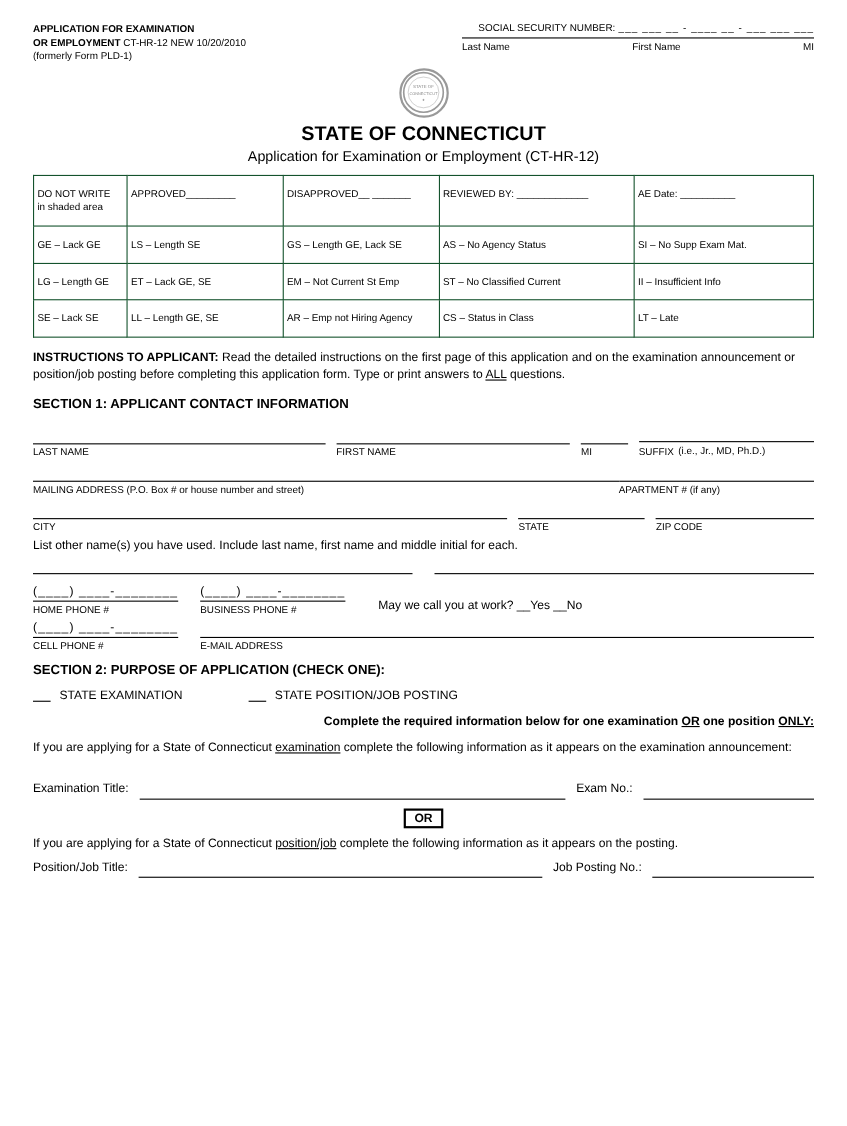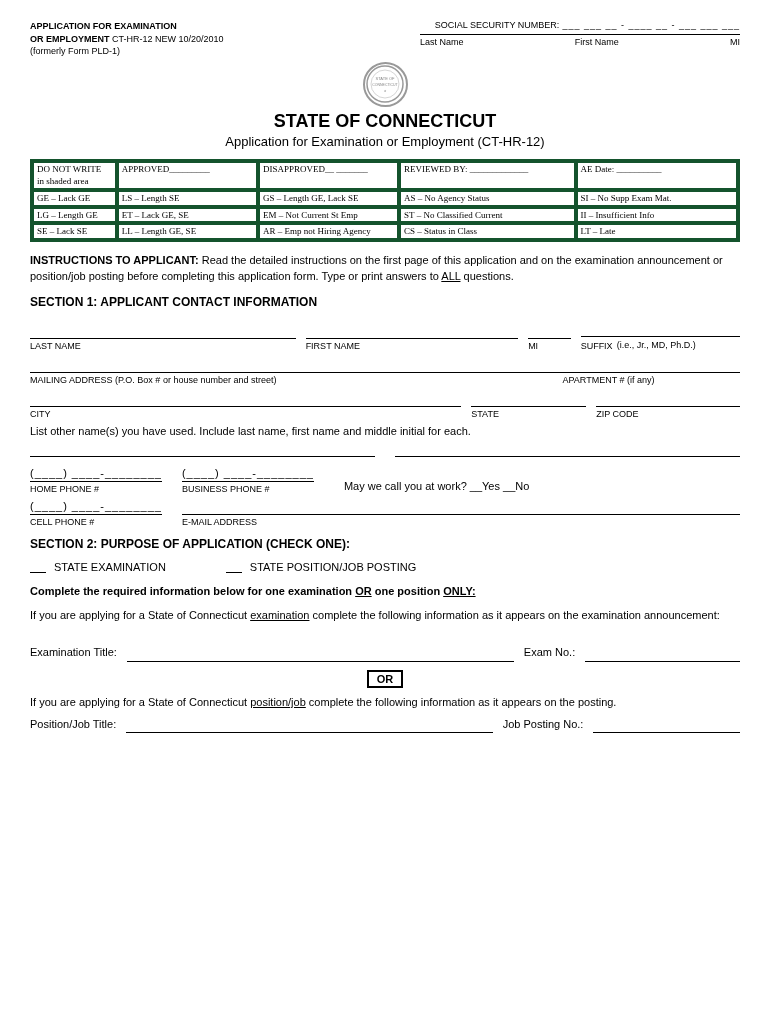--- a/index.html
+++ b/index.html
@@ -53,25 +53,24 @@
       font-size: 13px;
       margin-bottom: 10px;
     }
     .admin-table {
       width: 100%;
       border-collapse: collapse;
       margin-bottom: 10px;
       font-size: 9px;
     }
     .admin-table td {
-      border: 4px solid #14532d;
-      padding: 0 3px;
+      border: 1px solid #14532d;
+      padding: 10px 3px;
       vertical-align: top;
       line-height: 1.4;
-      font-family: Liberation Serif, serif;
     }
     .instructions {
       font-size: 11px;
       margin-bottom: 10px;
       line-height: 1.5;
     }
     .instructions strong { font-weight: bold; }
     .section-title {
       font-size: 12px;
       font-weight: bold;
@@ -178,21 +177,21 @@
     }
     .check-blank {
       width: 16px;
       border-bottom: 1px solid #000;
       height: 12px;
       display: inline-block;
     }
 
     .complete-note {
       font-size: 11px;
-      text-align: left;
+      text-align: right;
       margin-bottom: 10px;
       font-weight: bold;
     }
     .complete-note u { text-decoration: underline; }
 
     .exam-section {
       font-size: 11px;
       margin-bottom: 8px;
       line-height: 1.6;
     }

